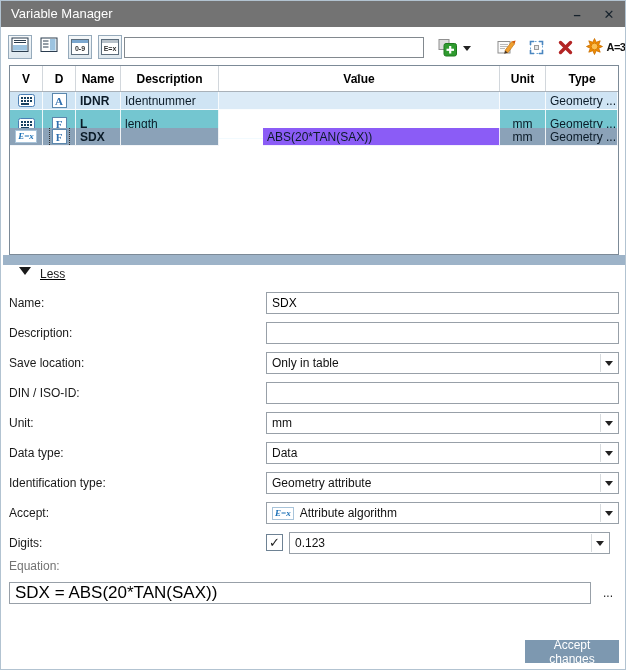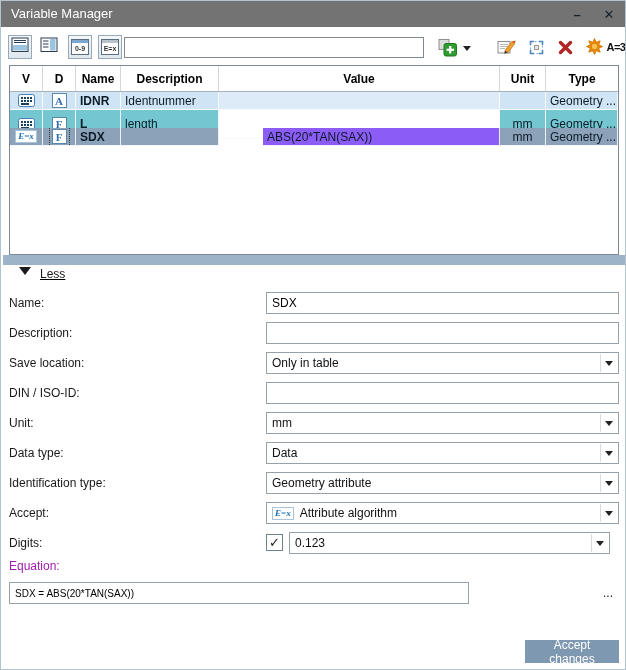--- a/index.html
+++ b/index.html
@@ -57,22 +57,22 @@
   
   .frow{position:absolute;left:8px;width:610px;height:22px;}
   .flabel{position:absolute;left:0;top:0;line-height:22px;font-size:12px;color:#1a1a1a;}
   .field{position:absolute;left:257px;top:0;width:353px;height:22px;border:1px solid #98a0a8;background:#fff;}
   input.field{font-size:12px;padding:0 5px;outline:none;}
   .combo{display:flex;align-items:center;padding-left:5px;font-size:12px;color:#111;position:relative;}
   .dd-btn{position:absolute;right:1px;top:1px;bottom:1px;width:17px;background:#fff;border-left:1px solid #d7dbde;display:flex;align-items:center;justify-content:center;}
   .checkbox{position:absolute;left:257px;top:2px;width:17px;height:17px;border:1px solid #6e8294;background:#fff;display:flex;align-items:center;justify-content:center;font-size:13px;color:#1a1a1a;}
   .digits-combo{left:280px;width:321px;}
 
-  .eq-label{position:absolute;left:8px;top:558px;font-size:12px;color:#a21caf;}
-  .eq-input{position:absolute;left:8px;top:581px;width:460px;height:22px;border:1px solid #98a0a8;font-size:10px;padding:0 5px;outline:none;}
+  .eq-label{position:absolute;left:8px;top:558px;font-size:12px;color:#737373;}
+  .eq-input{position:absolute;left:8px;top:581px;width:582px;height:22px;border:1px solid #98a0a8;font-size:17px;padding:0 5px;outline:none;}
   .more-btn{position:absolute;left:594px;top:581px;width:26px;height:22px;display:flex;align-items:center;justify-content:center;font-size:12px;color:#222;background:transparent;border:none;}
 
   .accept{position:absolute;left:524px;top:639px;width:94px;height:23px;background:#7d98b0;color:#fff;font-size:12px;border:none;display:flex;align-items:center;justify-content:center;}
 </style>
 </head>
 <body>
 
 <div class="window">
 
   <div class="titlebar">

